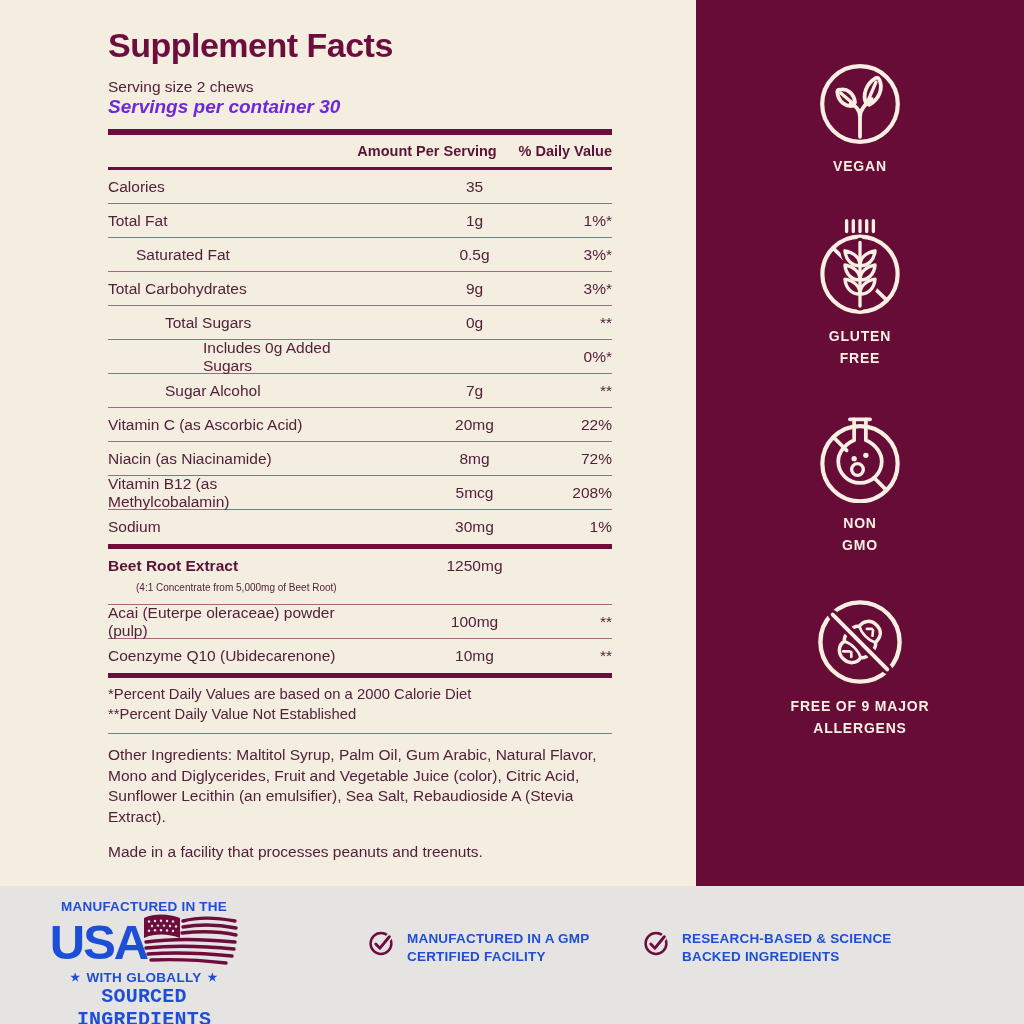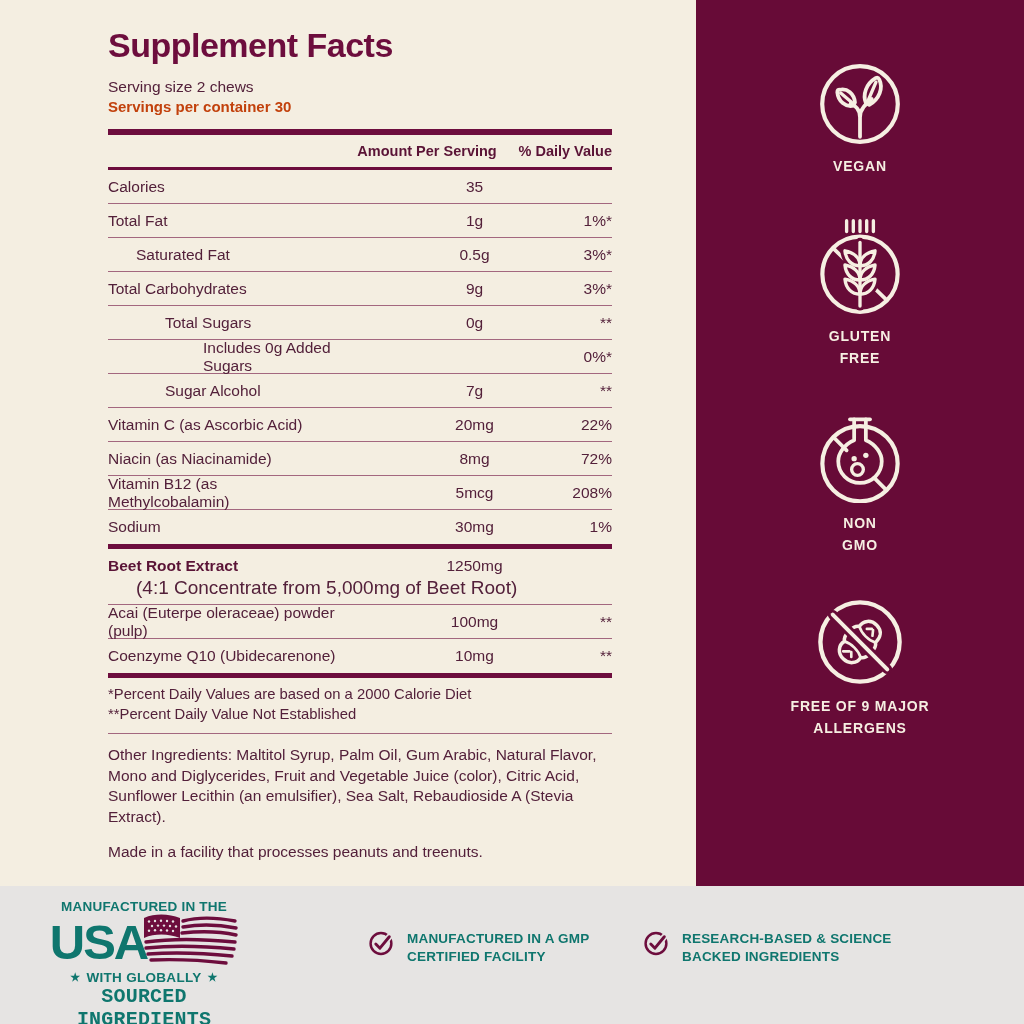--- a/index.html
+++ b/index.html
@@ -10,21 +10,21 @@
     background:#f4eee1;
   }
 
   
   .facts-panel {
     position:absolute; left:12px; top:0; width:696px; height:886px;
     background:#f4eee1; padding:26px 96px 0 96px; color:#53203a;
   }
   .sf-title { margin:0; font-size:34px; line-height:38px; font-weight:bold; color:#6d0d3d; letter-spacing:-0.5px; }
   .sf-serving { margin-top:13px; font-size:15.5px; line-height:19px; }
-  .sf-servings { font-size:15px; line-height:21px; font-weight:bold; color:#c2410c; }
+  .sf-servings { font-size:19px; line-height:21px; font-weight:bold; color:#6d28d9;font-style:italic; }
   .bar-thick { height:6px; background:#6d0d3d; }
   .bar-thick.top { margin-top:12px; }
   .bar-mid { height:3px; background:#6d0d3d; }
   .bar-sect { height:5px; background:#6d0d3d; }
 
   .hdr-row { display:flex; align-items:center; height:32px; font-size:14.5px; font-weight:bold; color:#5a1336; }
   .col-name { flex:1; }
   .col-amt { width:170px; text-align:center; }
   .col-dv { width:100px; text-align:right; }
 
@@ -33,41 +33,41 @@
   .t-row.noline { border-bottom:none; }
   .t-row .col-amt { padding-left:95px; }
   .ind1 { padding-left:28px; }
   .ind2 { padding-left:57px; }
   .ind3 { padding-left:95px; }
   .bold-name { font-weight:bold; color:#5a1336; }
 
   .beet-block { padding:7px 0 6px; border-bottom:1px solid rgba(109,13,61,.6); }
   .beet-row { display:flex; align-items:center; font-size:15.5px; line-height:20px; }
   .beet-row .col-amt { padding-left:95px; }
-  .beet-note { padding-left:28px; font-size:19px; line-height:21px; margin-top:1px; }
+  .beet-note { padding-left:28px; font-size:10px; line-height:21px; margin-top:1px; }
 
   .footnotes { padding:7px 0 9px; font-size:14.8px; line-height:19.5px;
                border-bottom:1px solid rgba(109,13,61,.6); }
   .para { margin-top:11px; font-size:15.5px; line-height:20.5px; }
   .para.facility { margin-top:15px; }
 
   
   .side-panel {
     position:absolute; left:696px; top:0; width:328px; height:886px;
     background:#670b37; display:flex; flex-direction:column; align-items:center;
     padding-top:62px; gap:42px;
   }
   .badge { display:flex; flex-direction:column; align-items:center; }
   .badge svg { display:block; }
   .badge-label { margin-top:9px; text-align:center; color:#f6efe2; font-weight:bold;
                  font-size:14px; line-height:22px; letter-spacing:0.8px; }
   .badge-label span { display:block; }
 
   
-  .footer { position:absolute; left:0; top:886px; width:1024px; height:138px; background:#e6e4e3; color:#0f766e; }
+  .footer { position:absolute; left:0; top:886px; width:1024px; height:138px; background:#e6e4e3; color:#1d4ed8; }
   .usa-badge { position:absolute; left:46px; top:13px; width:196px; text-align:center; }
   .usa-top { font-size:13.5px; font-weight:bold; letter-spacing:0.2px; }
   .usa-row { display:flex; align-items:center; justify-content:center; height:54px; margin-top:1px; }
   .usa-word { font-size:49px; font-weight:bold; letter-spacing:-2px; line-height:49px; }
   .usa-row svg { margin-left:-5px; }
   .usa-tag1 { font-size:13.5px; font-weight:bold; margin-top:1px; letter-spacing:0.3px; }
   .usa-tag1 .star { font-size:11px; vertical-align:1px; padding:0 6px; }
   .usa-tag2 { font-size:20px; font-weight:bold; letter-spacing:0.2px;font-family:Liberation Mono, monospace; }
   .footer-item { position:absolute; top:44px; display:flex; align-items:flex-start; }
   .footer-item.fi-1 { left:368px; }

